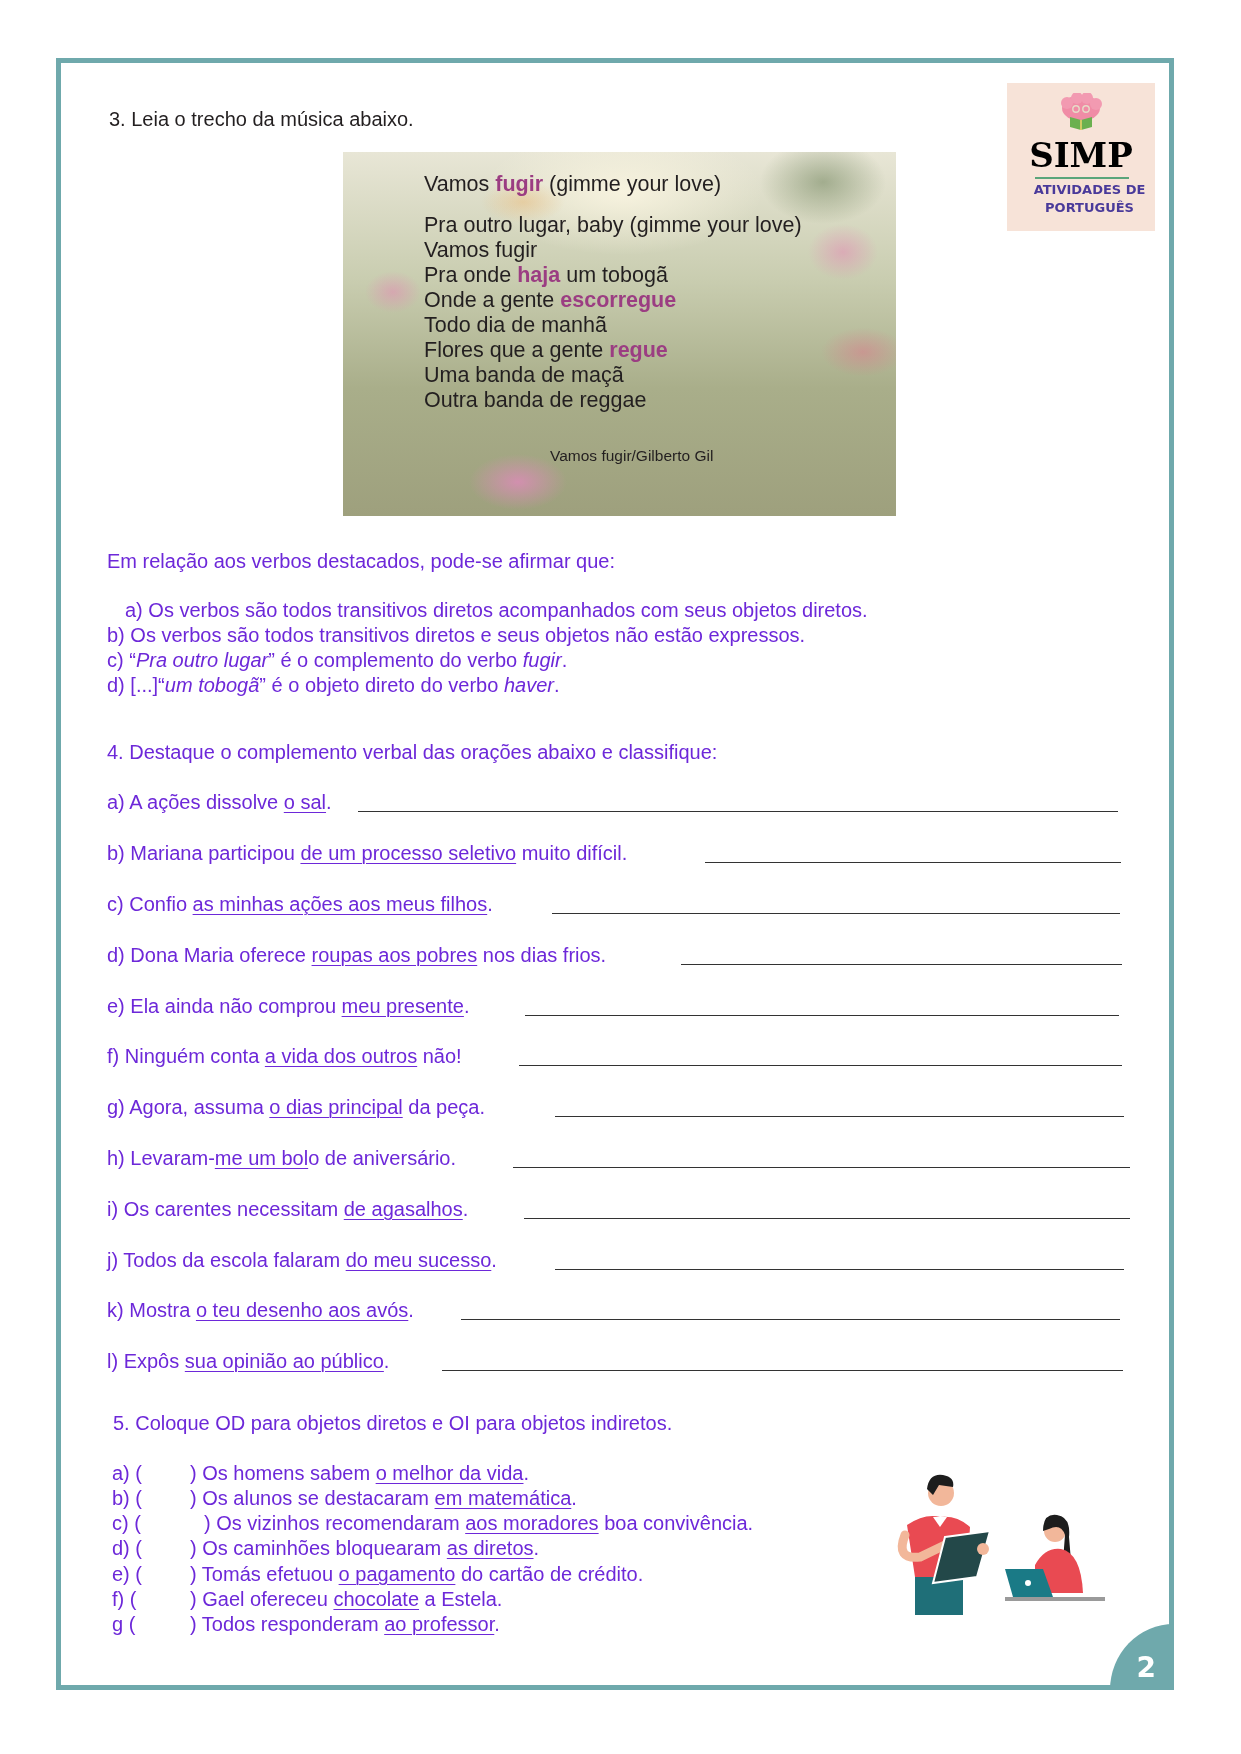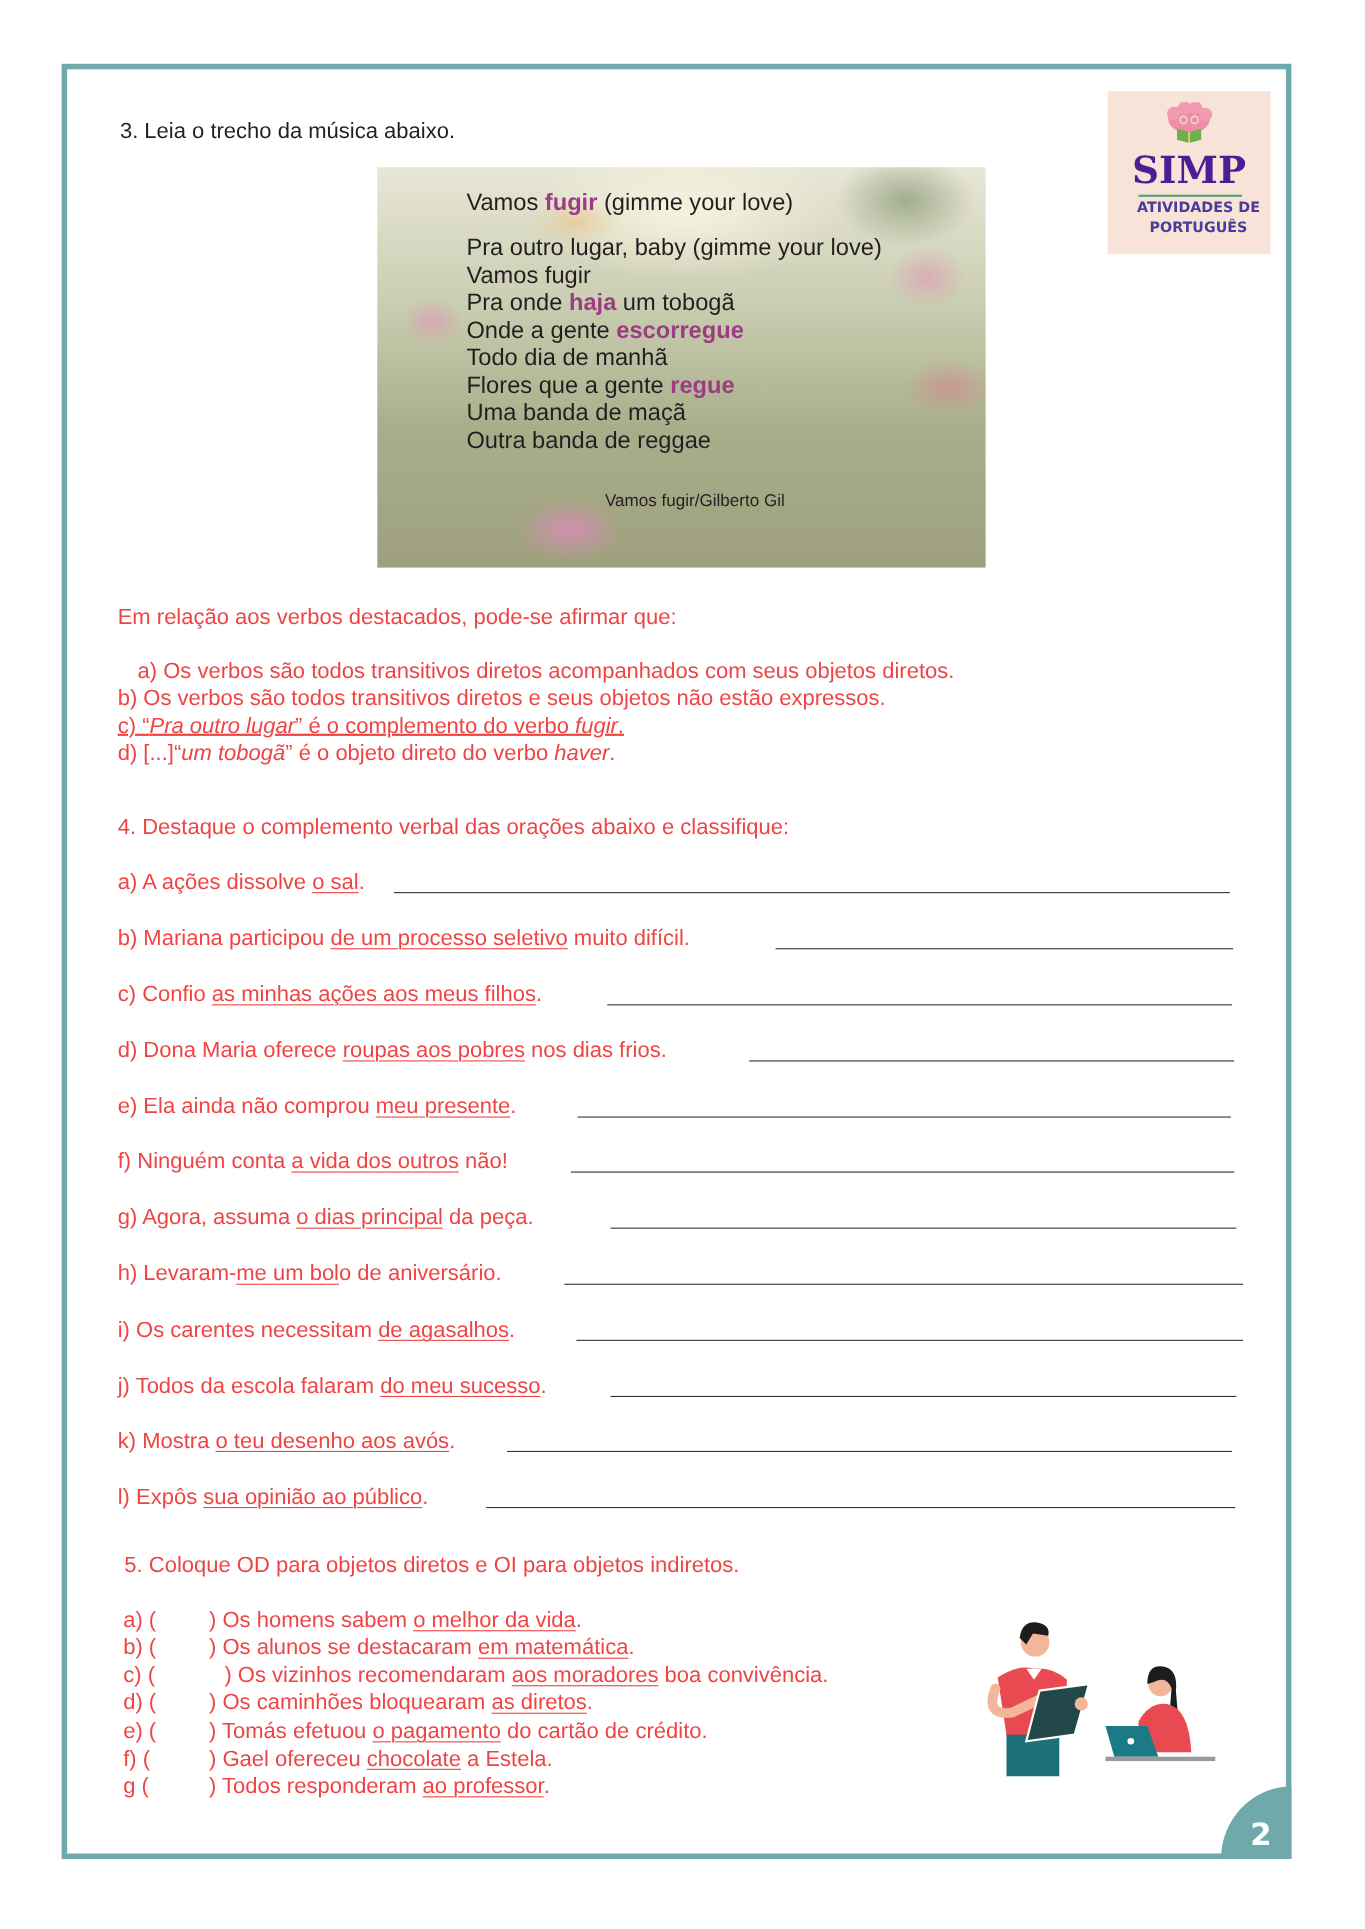--- a/index.html
+++ b/index.html
@@ -10,42 +10,42 @@
   .corner-tab { position:absolute; right:-5px; bottom:-5px; width:64px; height:66px;
                 background:#6fa9ac; border-top-left-radius:64px 66px; }
   .corner-num { position:absolute; right:18px; bottom:6px; color:#ffffff;
                 font-size:28px; font-weight:bold; font-family:"DejaVu Sans", sans-serif; }
   .abs { position:absolute; }
   .q-title { font-size:20px; white-space:nowrap; }
   .logo { position:absolute; left:1007px; top:83px; width:148px; height:148px;
           background:#f7e3d8; }
   .logo-brain { position:absolute; left:50px; top:10px; width:48px; height:40px; }
   .logo-simp { position:absolute; left:0; width:148px; top:54px; text-align:center;
-               color:#4c1d95; font-weight:bold; font-size:34px; letter-spacing:0px;
+               color:#000000; font-weight:bold; font-size:34px; letter-spacing:0px;
                font-family:"DejaVu Serif", serif; line-height:36px; }
   .logo-line { position:absolute; left:28px; top:94px; width:94px; height:2px; background:#5aa57b; }
   .logo-sub { position:absolute; left:0; width:165px; top:98px; text-align:center;
               color:#4a3a9a; font-weight:bold; font-size:13px; line-height:18px;
               font-family:"DejaVu Sans", sans-serif; }
   .poem-box { position:absolute; left:343px; top:152px; width:553px; height:364px;
               overflow:hidden;
               background:
                 radial-gradient(ellipse 70px 40px at 175px 330px, rgba(226,137,190,0.75), transparent 70%),
                 radial-gradient(ellipse 40px 30px at 50px 140px, rgba(226,140,180,0.55), transparent 70%),
                 radial-gradient(ellipse 50px 40px at 500px 100px, rgba(226,140,180,0.55), transparent 70%),
                 radial-gradient(ellipse 60px 35px at 520px 200px, rgba(220,120,140,0.5), transparent 70%),
                 radial-gradient(ellipse 90px 60px at 480px 30px, rgba(110,130,90,0.55), transparent 70%),
                 radial-gradient(ellipse 60px 30px at 180px 50px, rgba(232,180,110,0.45), transparent 70%),
                 radial-gradient(ellipse 200px 90px at 280px 40px, rgba(250,245,225,0.9), transparent 70%),
                 linear-gradient(180deg, #e8e6d6 0%, #c9cdb0 35%, #a9ae8a 65%, #9ea07d 100%);
             }
   .poem-line { position:absolute; left:424px; font-size:21.5px; white-space:nowrap; color:#231f20; }
   .hl { color:#9b3d82; font-weight:bold; }
   .credit { position:absolute; left:550px; top:447px; font-size:15.5px; color:#231f20; white-space:nowrap; }
-  .text { position:absolute; font-size:20px; white-space:nowrap; color:#ef4444; }
+  .text { position:absolute; font-size:20px; white-space:nowrap; color:#6d28d9; }
   .u { text-decoration:underline; text-underline-offset:3px; text-decoration-thickness:1px; }
   .blank { position:absolute; height:0; border-bottom:1.4px solid #333; }
   .illus { position:absolute; left:885px; top:1465px; width:220px; height:150px; }
 </style>
 </head>
 <body>
 
 <div class="frame">
   <div class="corner-tab">
     <span class="corner-num">2</span>
@@ -84,21 +84,21 @@
     <div class="poem-line" style="top: 313px;"><span>Todo dia de manhã</span></div>
     <div class="poem-line" style="top: 338px;"><span>Flores que a gente </span><span class="hl">regue</span></div>
     <div class="poem-line" style="top: 363px;"><span>Uma banda de maçã</span></div>
     <div class="poem-line" style="top: 388px;"><span>Outra banda de reggae</span></div>
   </div>
 <div class="credit">Vamos fugir/Gilberto Gil</div>
 
 <div class="text" style="left:107px; top:550px;">Em relação aos verbos destacados, pode-se afirmar que:</div>
 <div class="text" style="left:107px; top:599px;margin-left:18px;">a) Os verbos são todos transitivos diretos acompanhados com seus objetos diretos.</div>
 <div class="text" style="left:107px; top:624px;">b) Os verbos são todos transitivos diretos e seus objetos não estão expressos.</div>
-<div class="text" style="left:107px; top:649px;text-decoration:underline;"><span>c) “</span><i>Pra outro lugar</i><span>” é o complemento do verbo </span><i>fugir</i><span>.</span></div>
+<div class="text" style="left:107px; top:649px;"><span>c) “</span><i>Pra outro lugar</i><span>” é o complemento do verbo </span><i>fugir</i><span>.</span></div>
 <div class="text" style="left:107px; top:674px;"><span>d) [...]“</span><i>um tobogã</i><span>” é o objeto direto do verbo </span><i>haver</i><span>.</span></div>
 
 <div class="text" style="left:107px; top:741px;">4. Destaque o complemento verbal das orações abaixo e classifique:</div>
 <div id="q4-list">
     <div class="text" style="left: 107px; top: 791px;"><span>a) A ações dissolve </span><span class="u">o sal</span><span>.</span></div>
     <div class="blank" style="left: 358px; width: 760px; top: 811px;"></div>
     <div class="text" style="left: 107px; top: 842px;"><span>b) Mariana participou </span><span class="u">de um processo seletivo</span><span> muito difícil.</span></div>
     <div class="blank" style="left: 705px; width: 416px; top: 862px;"></div>
     <div class="text" style="left: 107px; top: 893px;"><span>c) Confio </span><span class="u">as minhas ações aos meus filhos</span><span>.</span></div>
     <div class="blank" style="left: 552px; width: 568px; top: 913px;"></div>

